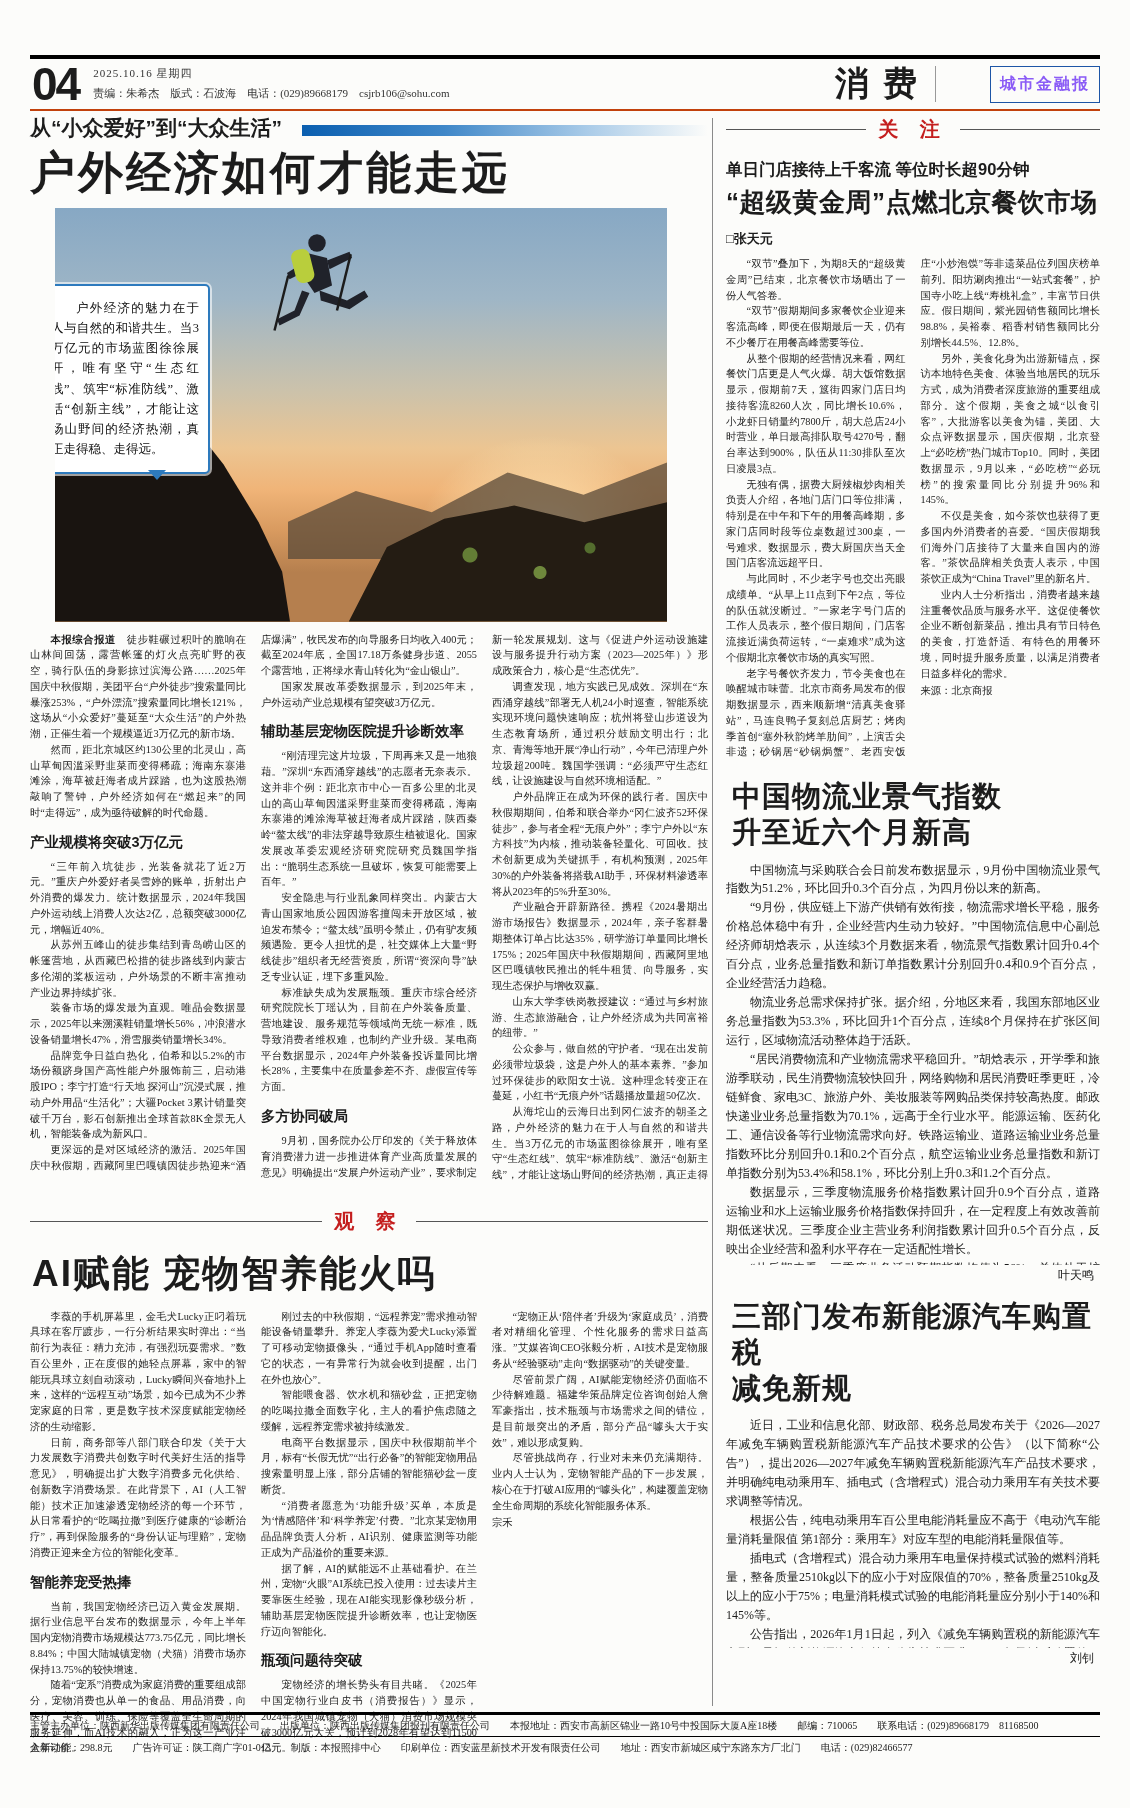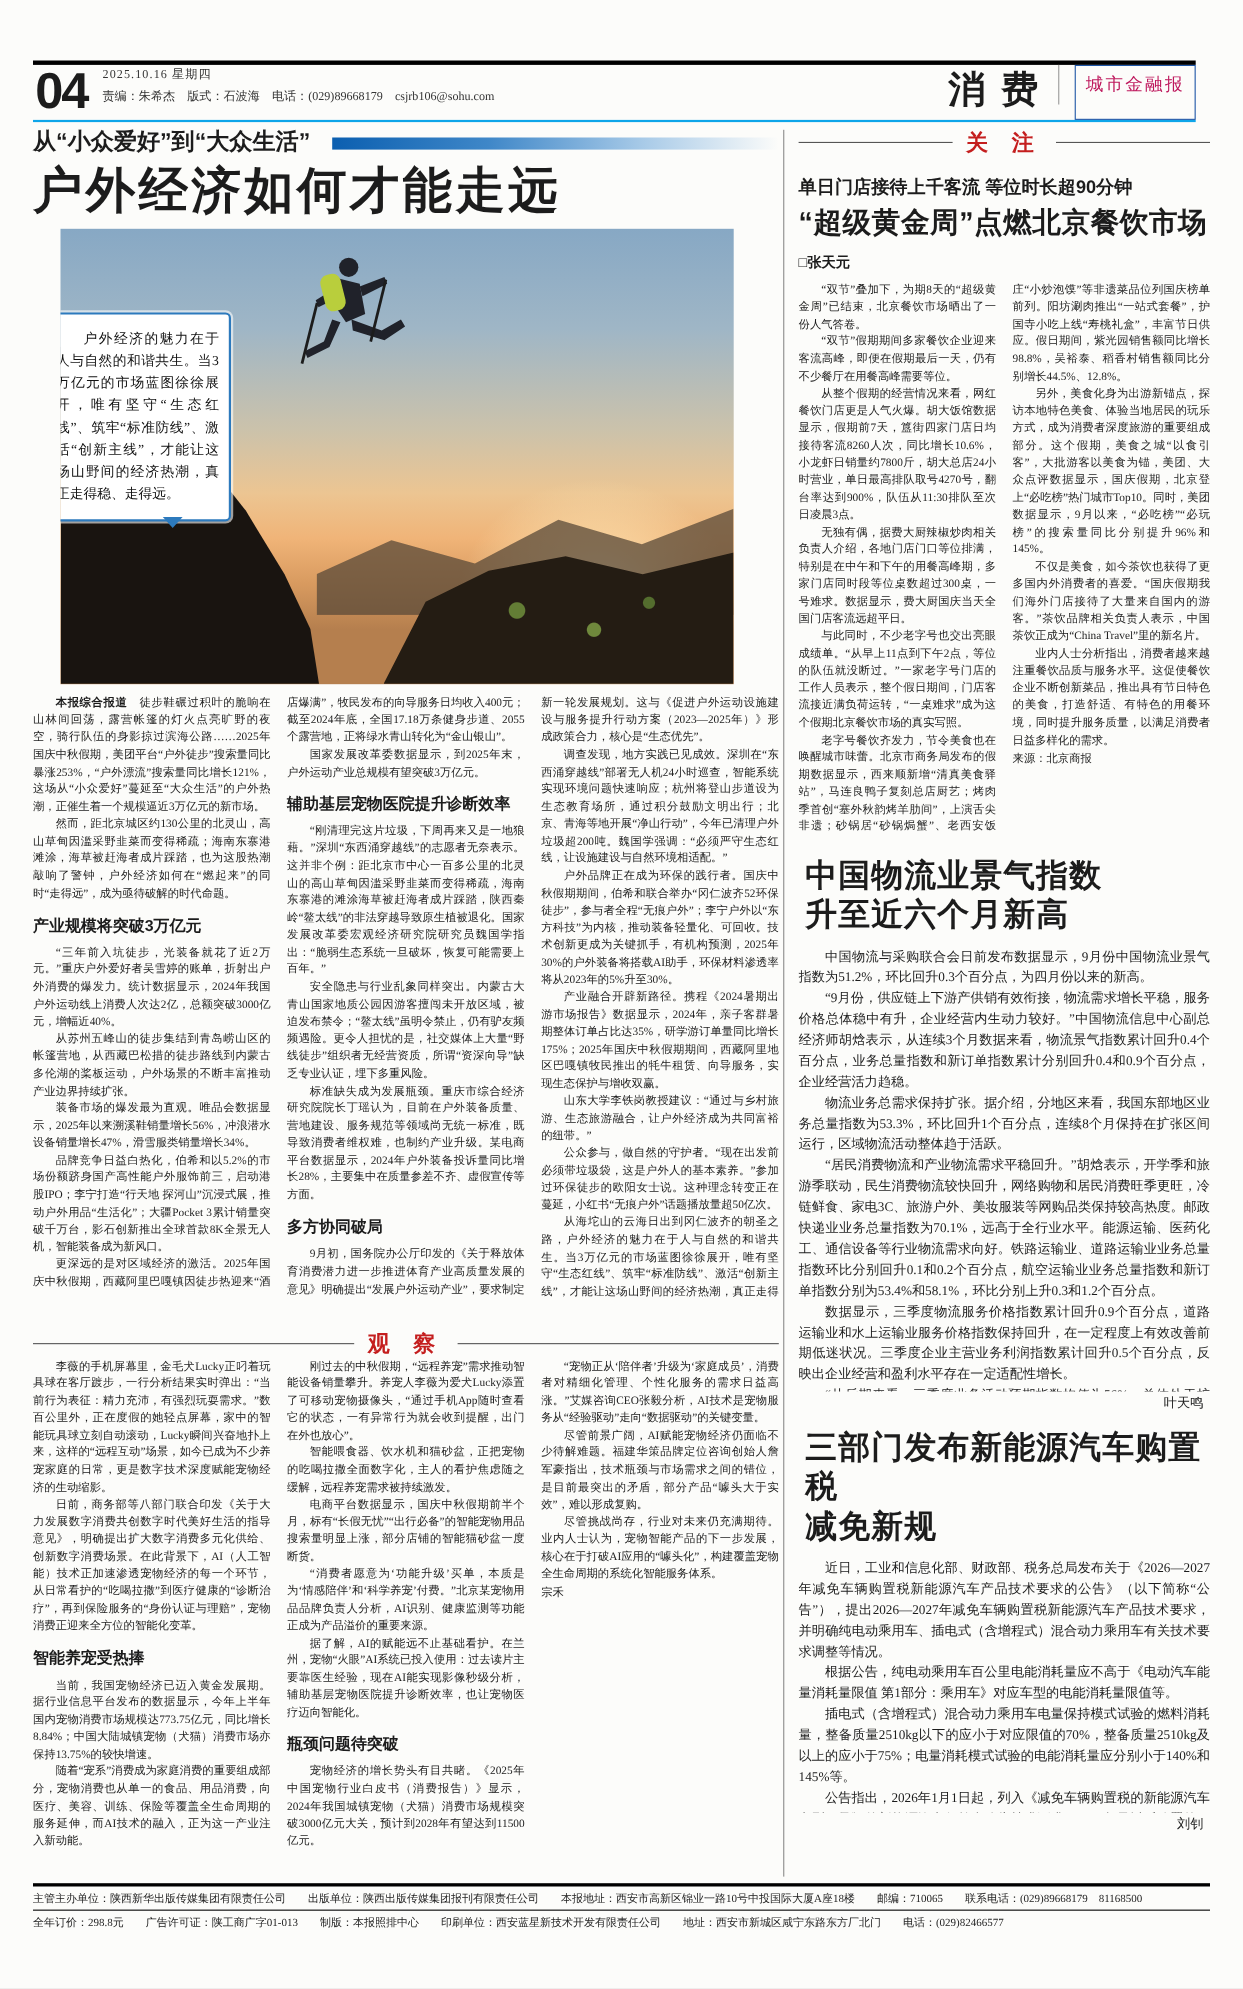--- a/index.html
+++ b/index.html
@@ -1,31 +1,31 @@
 <!DOCTYPE html>
 <html><head>
 <meta charset="utf-8">
 <title>城市金融报 04 消费</title>
 <style>
   html,body{margin:0;padding:0;background:#d9d9d9;}
   .page{position:relative;width:1130px;height:1808px;background:#fcfcfa;margin:0 auto;
         font-family:"Liberation Serif","DejaVu Serif",serif;color:#1c1c1c;overflow:hidden;}
   
-  .header{position:absolute;left:30px;right:43px;top:55px;height:50px;
-          border-top:4px solid #000;border-bottom:2px solid #0ea5e9;
-          display:flex;}
+  .header{position:absolute;left:30px;right:30px;top:55px;height:50px;
+          border-top:4px solid #000;border-bottom:2px solid #c2410c;
+          display:flex;align-items:center;}
   .pageno{font-family:"Liberation Sans","DejaVu Sans",sans-serif;font-weight:bold;
           font-size:46px;line-height:1;letter-spacing:-2px;margin:0 14px 0 2px;}
   .dateblock{font-size:11px;line-height:1.8;color:#333;}
   .dateblock .d1{letter-spacing:1px;}
   .section-label{margin-left:auto;font-family:"Liberation Sans","DejaVu Sans",sans-serif;
           font-weight:bold;font-size:34px;letter-spacing:14px;white-space:nowrap;}
   .hdr-sep{width:1px;height:36px;background:#999;margin:0 14px 0 4px;}
-  .masthead{color:#be185d;font-weight:normal;font-size:16px;border:1px solid #1d55a6;
-          padding:7px 9px;letter-spacing:2px;white-space:nowrap;}
+  .masthead{color:#8b5cf6;font-weight:bold;font-size:16px;border:1px solid #1d55a6;
+          padding:7px 9px;letter-spacing:2px;white-space:nowrap;margin-left:40px;}
   
   .col-left{position:absolute;left:30px;top:114px;width:678px;}
   .vrule{position:absolute;left:712px;top:118px;height:1588px;width:0;border-left:1px solid #8a8a8a;}
   .col-right{position:absolute;left:726px;top:116px;width:374px;}
   
   .kicker-row{display:flex;align-items:center;justify-content:center;}
   .kicker{font-family:"Liberation Sans","DejaVu Sans",sans-serif;font-weight:bold;font-size:21px;white-space:nowrap;}
   .grad-bar{flex:1;height:11px;margin-left:20px;margin-top:4px;
             background:linear-gradient(90deg,#0b5fb0 0%,#3f87c8 35%,#a9cbe8 70%,rgba(255,255,255,0) 100%);}
   .main-title{font-family:"Liberation Sans","DejaVu Sans",sans-serif;font-weight:bold;
@@ -165,20 +165,21 @@
         <p class="para">山东大学李铁岗教授建议：“通过与乡村旅游、生态旅游融合，让户外经济成为共同富裕的纽带。”</p>
         <p class="para">公众参与，做自然的守护者。“现在出发前必须带垃圾袋，这是户外人的基本素养。”参加过环保徒步的欧阳女士说。这种理念转变正在蔓延，小红书“无痕户外”话题播放量超50亿次。</p>
         <p class="para">从海坨山的云海日出到冈仁波齐的朝圣之路，户外经济的魅力在于人与自然的和谐共生。当3万亿元的市场蓝图徐徐展开，唯有坚守“生态红线”、筑牢“标准防线”、激活“创新主线”，才能让这场山野间的经济热潮，真正走得稳、走得远。正如国家体育总局体育文化发展中心主任黄金所言：“户外经济的终极价值，是让每个人在亲近自然中懂得守护自然。”</p>
       </div>
 
     <div class="divider observe-divider">
       <div class="line"></div>
       <div class="lbl">观 察</div>
       <div class="line"></div>
     </div>
+    <h2 class="observe-title">AI赋能  宠物智养能火吗</h2>
     <div class="body-cols observe-body">
         <p class="para">李薇的手机屏幕里，金毛犬Lucky正叼着玩具球在客厅踱步，一行分析结果实时弹出：“当前行为表征：精力充沛，有强烈玩耍需求。”数百公里外，正在度假的她轻点屏幕，家中的智能玩具球立刻自动滚动，Lucky瞬间兴奋地扑上来，这样的“远程互动”场景，如今已成为不少养宠家庭的日常，更是数字技术深度赋能宠物经济的生动缩影。</p>
         <p class="para">日前，商务部等八部门联合印发《关于大力发展数字消费共创数字时代美好生活的指导意见》，明确提出扩大数字消费多元化供给、创新数字消费场景。在此背景下，AI（人工智能）技术正加速渗透宠物经济的每一个环节，从日常看护的“吃喝拉撒”到医疗健康的“诊断治疗”，再到保险服务的“身份认证与理赔”，宠物消费正迎来全方位的智能化变革。</p>
         <h3 class="subhead">智能养宠受热捧</h3>
         <p class="para">当前，我国宠物经济已迈入黄金发展期。据行业信息平台发布的数据显示，今年上半年国内宠物消费市场规模达773.75亿元，同比增长8.84%；中国大陆城镇宠物（犬猫）消费市场亦保持13.75%的较快增速。</p>
         <p class="para">随着“宠系”消费成为家庭消费的重要组成部分，宠物消费也从单一的食品、用品消费，向医疗、美容、训练、保险等覆盖全生命周期的服务延伸，而AI技术的融入，正为这一产业注入新动能。</p>
         <p class="para">刚过去的中秋假期，“远程养宠”需求推动智能设备销量攀升。养宠人李薇为爱犬Lucky添置了可移动宠物摄像头，“通过手机App随时查看它的状态，一有异常行为就会收到提醒，出门在外也放心”。</p>
         <p class="para">智能喂食器、饮水机和猫砂盆，正把宠物的吃喝拉撒全面数字化，主人的看护焦虑随之缓解，远程养宠需求被持续激发。</p>
         <p class="para">电商平台数据显示，国庆中秋假期前半个月，标有“长假无忧”“出行必备”的智能宠物用品搜索量明显上涨，部分店铺的智能猫砂盆一度断货。</p>
         <p class="para">“消费者愿意为‘功能升级’买单，本质是为‘情感陪伴’和‘科学养宠’付费。”北京某宠物用品品牌负责人分析，AI识别、健康监测等功能正成为产品溢价的重要来源。</p>

